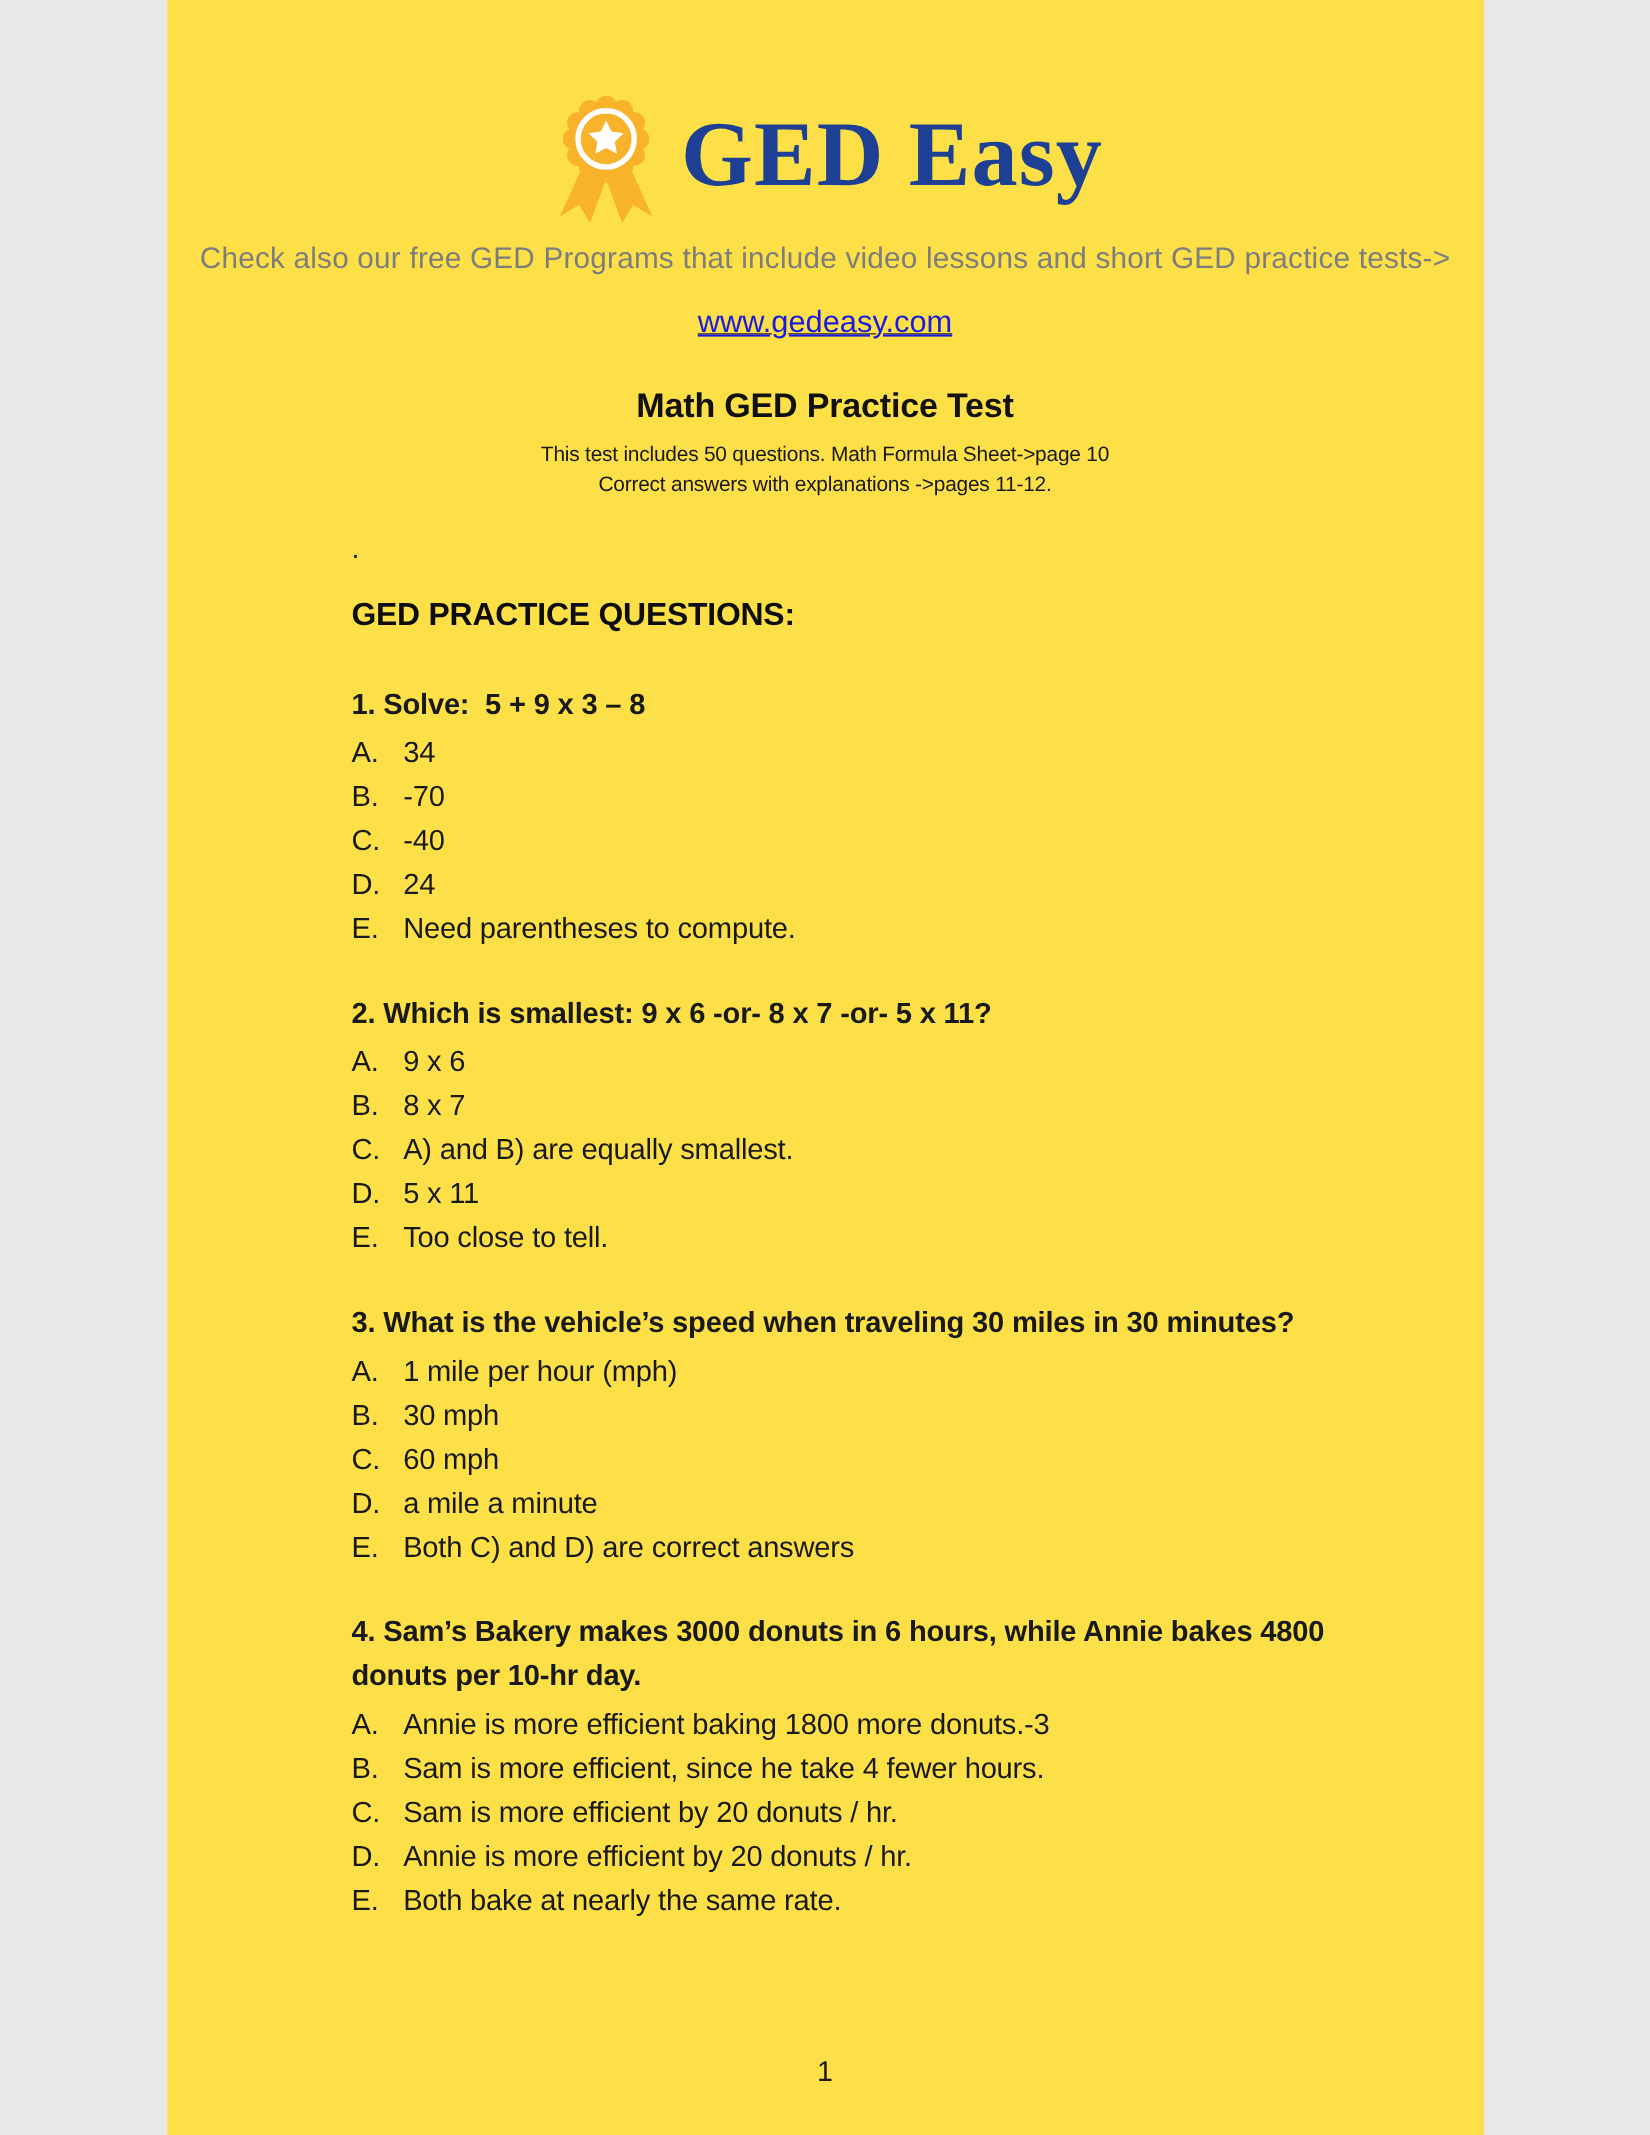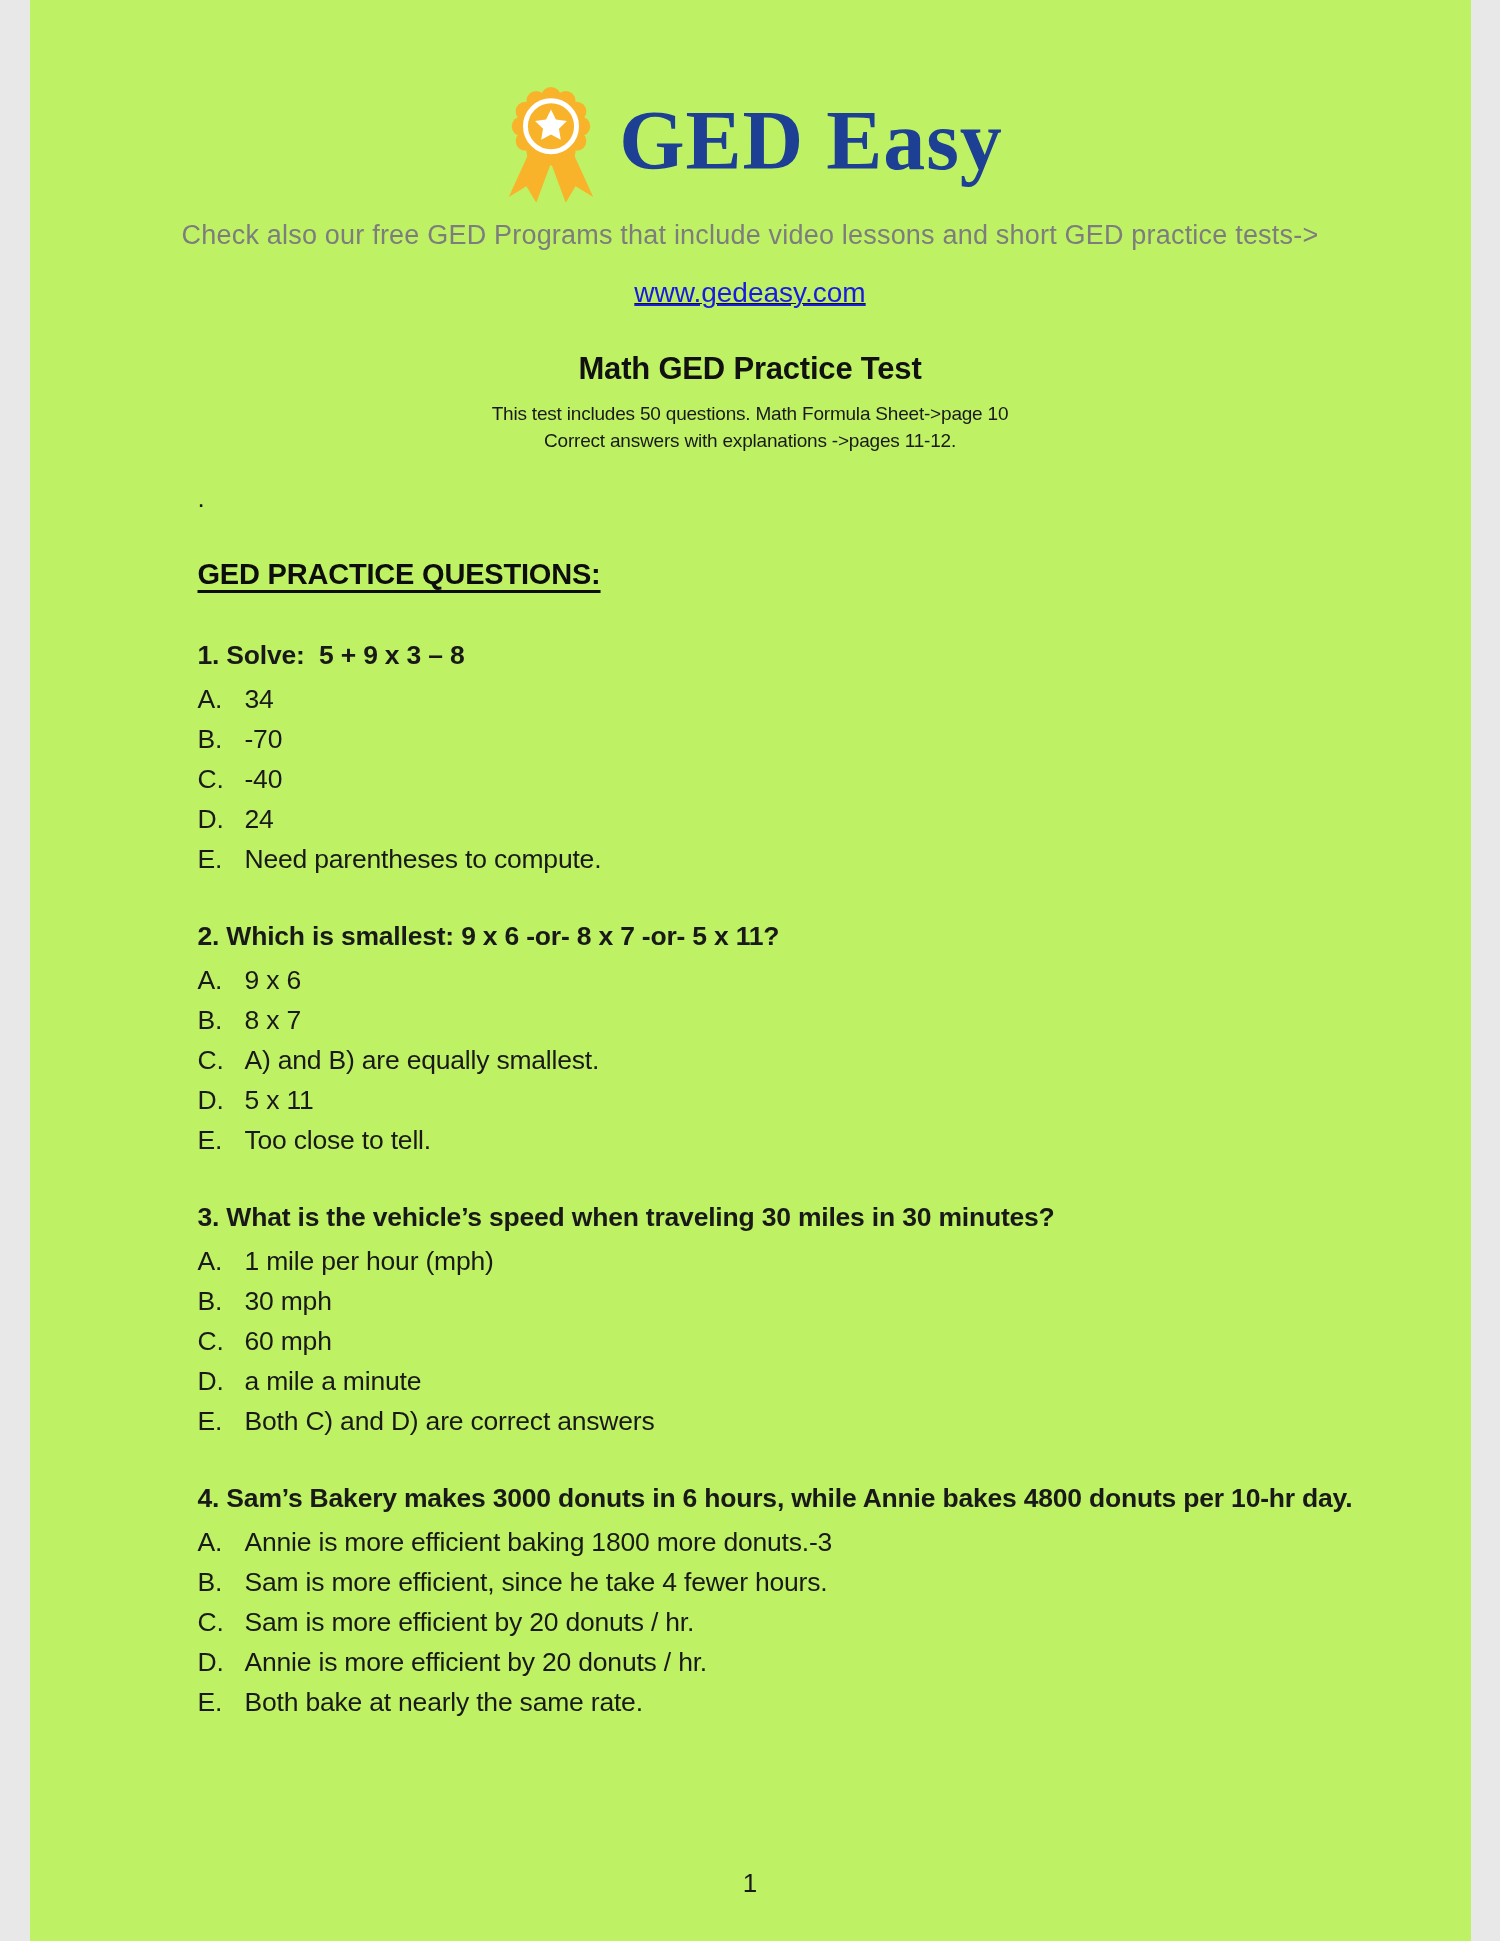--- a/index.html
+++ b/index.html
@@ -1,41 +1,41 @@
 <!DOCTYPE html>
 <html><head>
 <meta charset="utf-8">
 <style>
   html,body { margin:0; padding:0; background:#e8e8e8; }
   .page {
     position:relative;
-    width:1441px; height:1941px;
+    width:1197px; height:1941px;
     margin:0 auto;
-    background:#bef264;
+    background:#fde047;
     font-family:"Liberation Sans","DejaVu Sans",sans-serif;
     color:#191919;
     overflow:hidden;
   }
   .doc-header { text-align:center; padding-top:64px; }
   .logo-row { display:flex; align-items:center; justify-content:center; gap:14px; height:152px; }
   .badge { display:inline-block; line-height:0; }
   .brand {
     font-family:"Liberation Serif","DejaVu Serif",serif;
     font-weight:700; font-size:84px; color:#1E4094; letter-spacing:1px;
   }
   .promo { margin:4px 0 0; font-size:27px; color:#7d7d7d; letter-spacing:0.2px; }
   .link-line { margin:26px 0 0;text-decoration:underline; }
   .site-link { color:#1a1ae0; font-size:28px; text-decoration:underline; cursor:pointer; }
   .title { margin:42px 0 16px; font-size:31px; font-weight:700; color:#111; letter-spacing:-0.2px; }
   .subtitle { margin:5px 16px 0; font-size:19px; letter-spacing:-0.2px; }
   .content { padding:0 100px 0 168px; text-align:left; }
   .stray-dot { margin:36px 0 0; font-size:26px; line-height:20px; }
   .section-heading {
-    margin:50px 0 0; font-size:29px; font-weight:700; color:#0d0d0d;
-    text-decoration:underline; text-decoration-thickness:3px; text-underline-offset:6px;
+    margin:35px 0 0; font-size:29px; font-weight:700; color:#0d0d0d;
+    text-decoration-thickness:3px; text-underline-offset:6px;
     letter-spacing:-0.2px;
   }
   .question { margin-top:37px; }
   .question.first { margin-top:44px; }
   .q-title {
     margin:0 0 4px 0; font-weight:700; font-size:26.5px; line-height:40px;
     white-space:pre-wrap; letter-spacing:-0.2px;
   }
   .opt { display:flex; font-size:26.5px; line-height:40px; letter-spacing:-0.2px; }
   .opt-letter { flex:0 0 47px; width:47px; }

